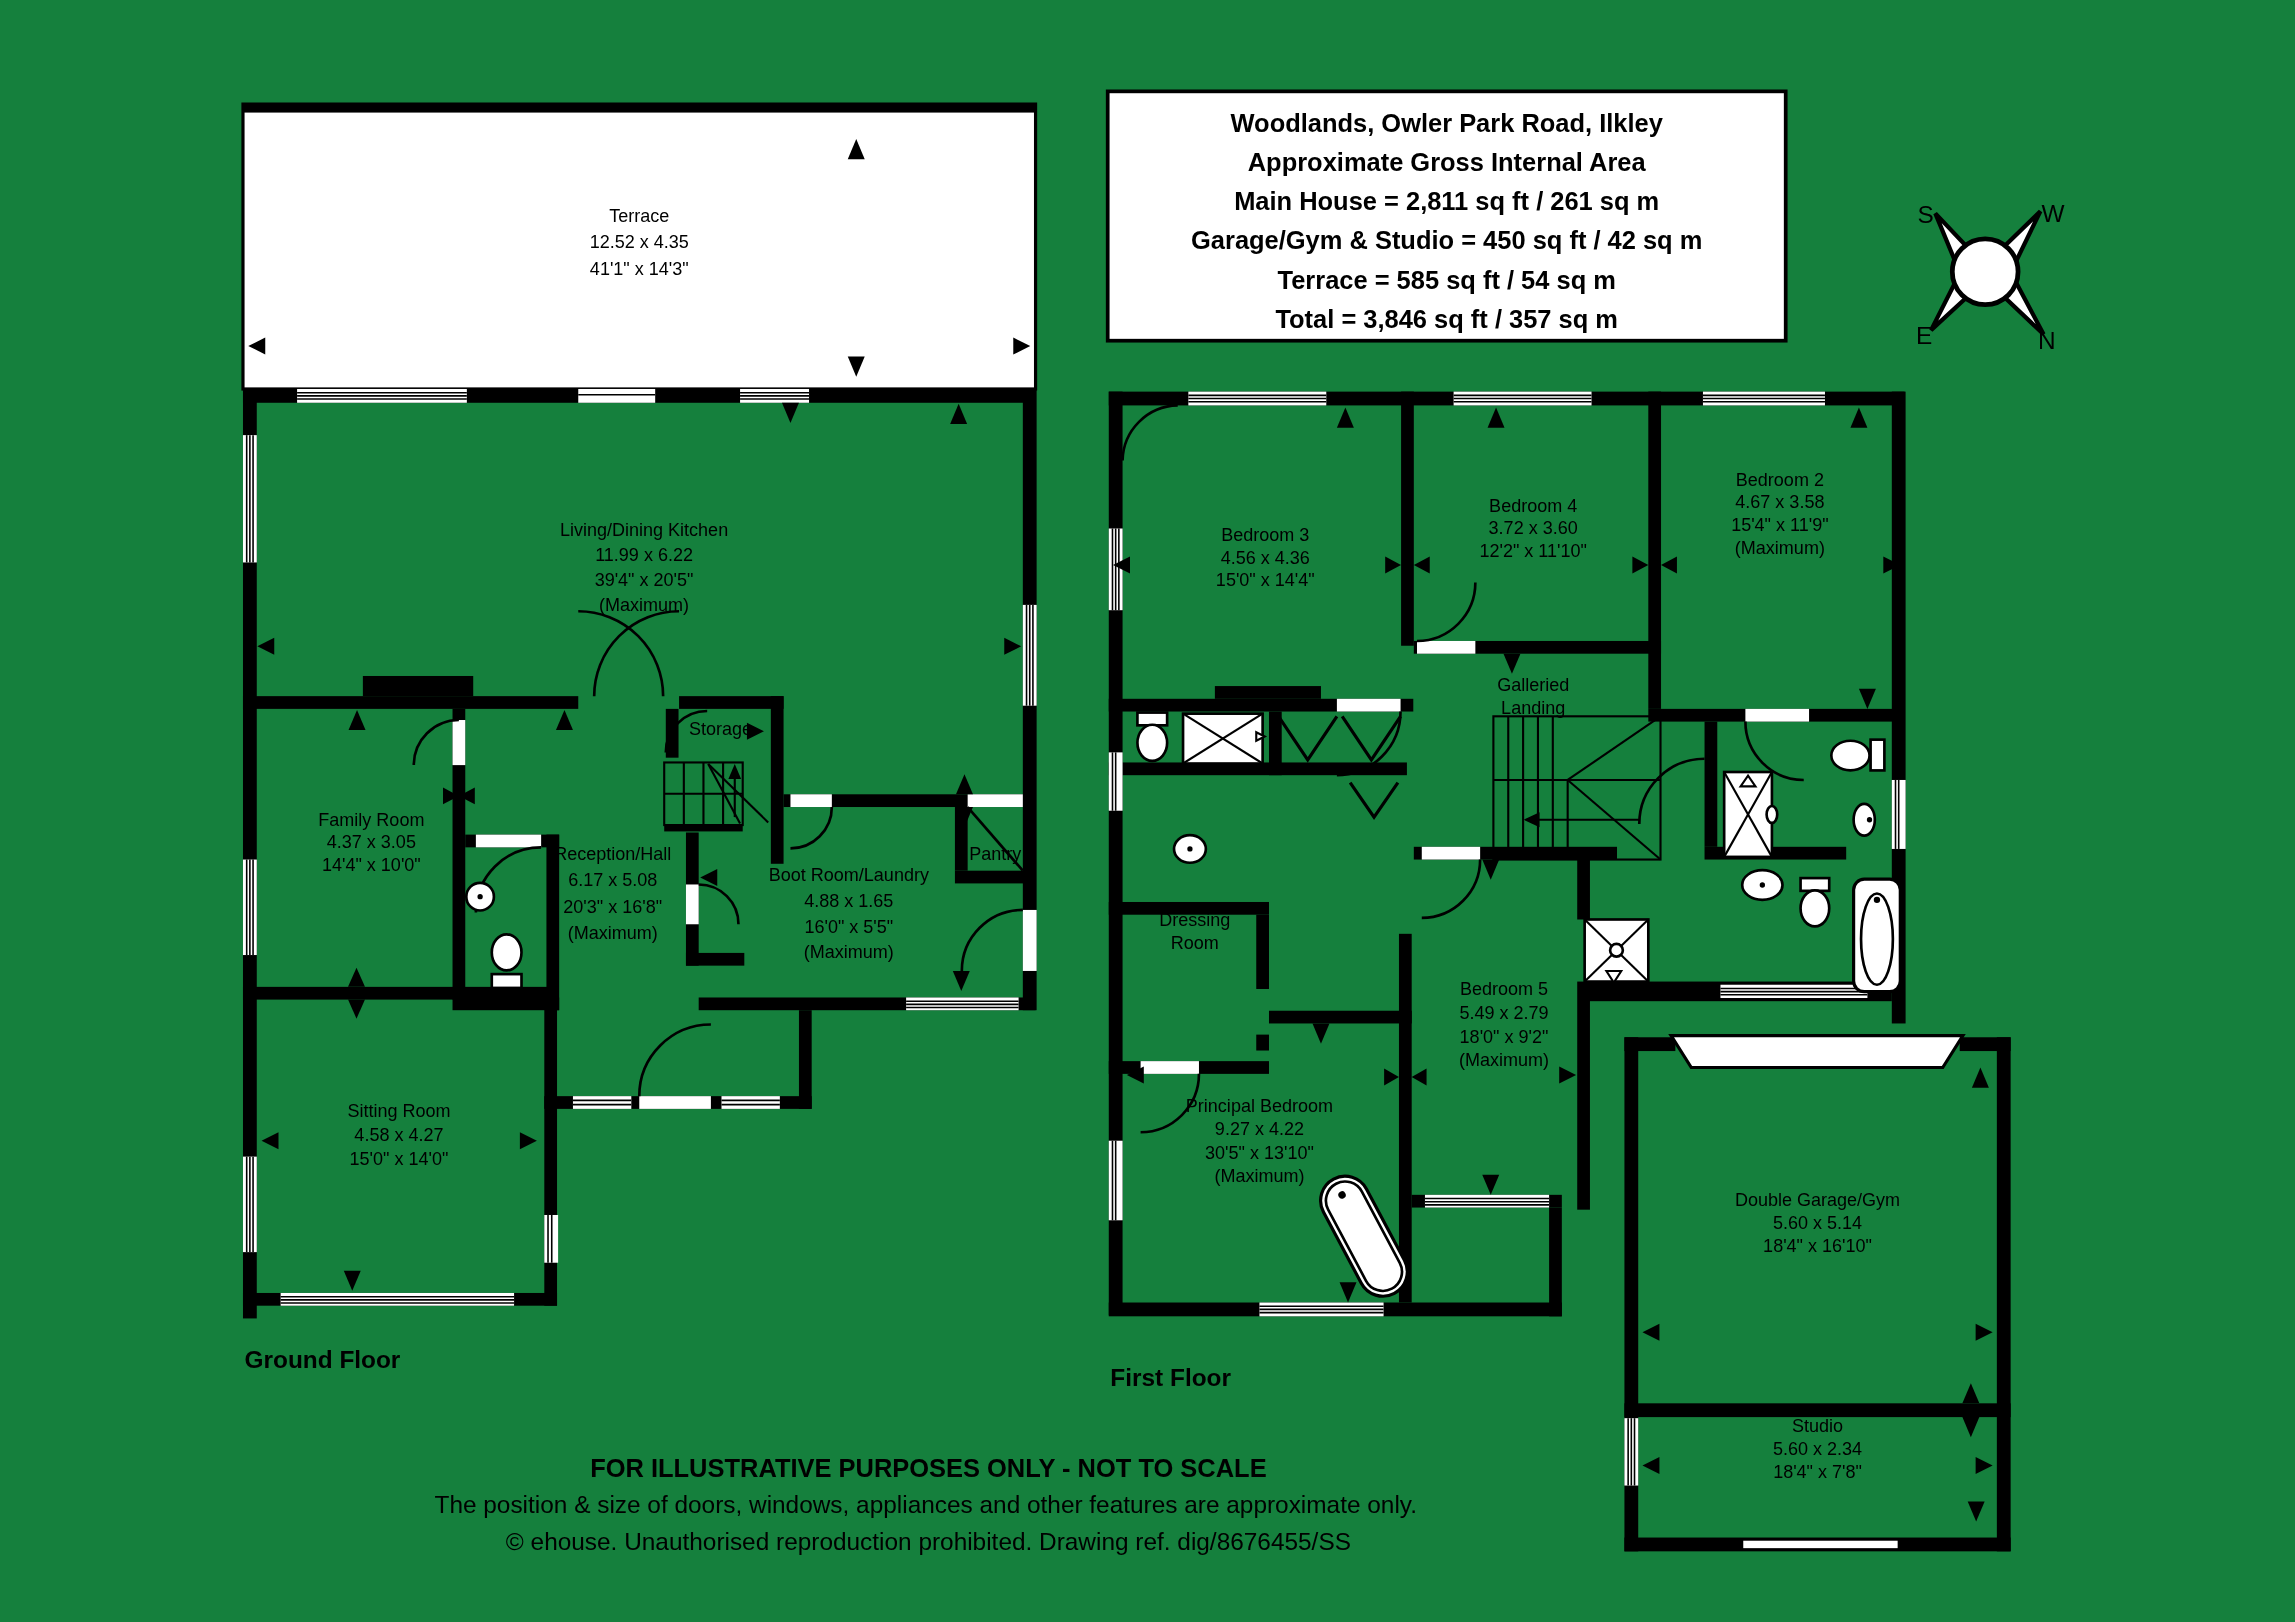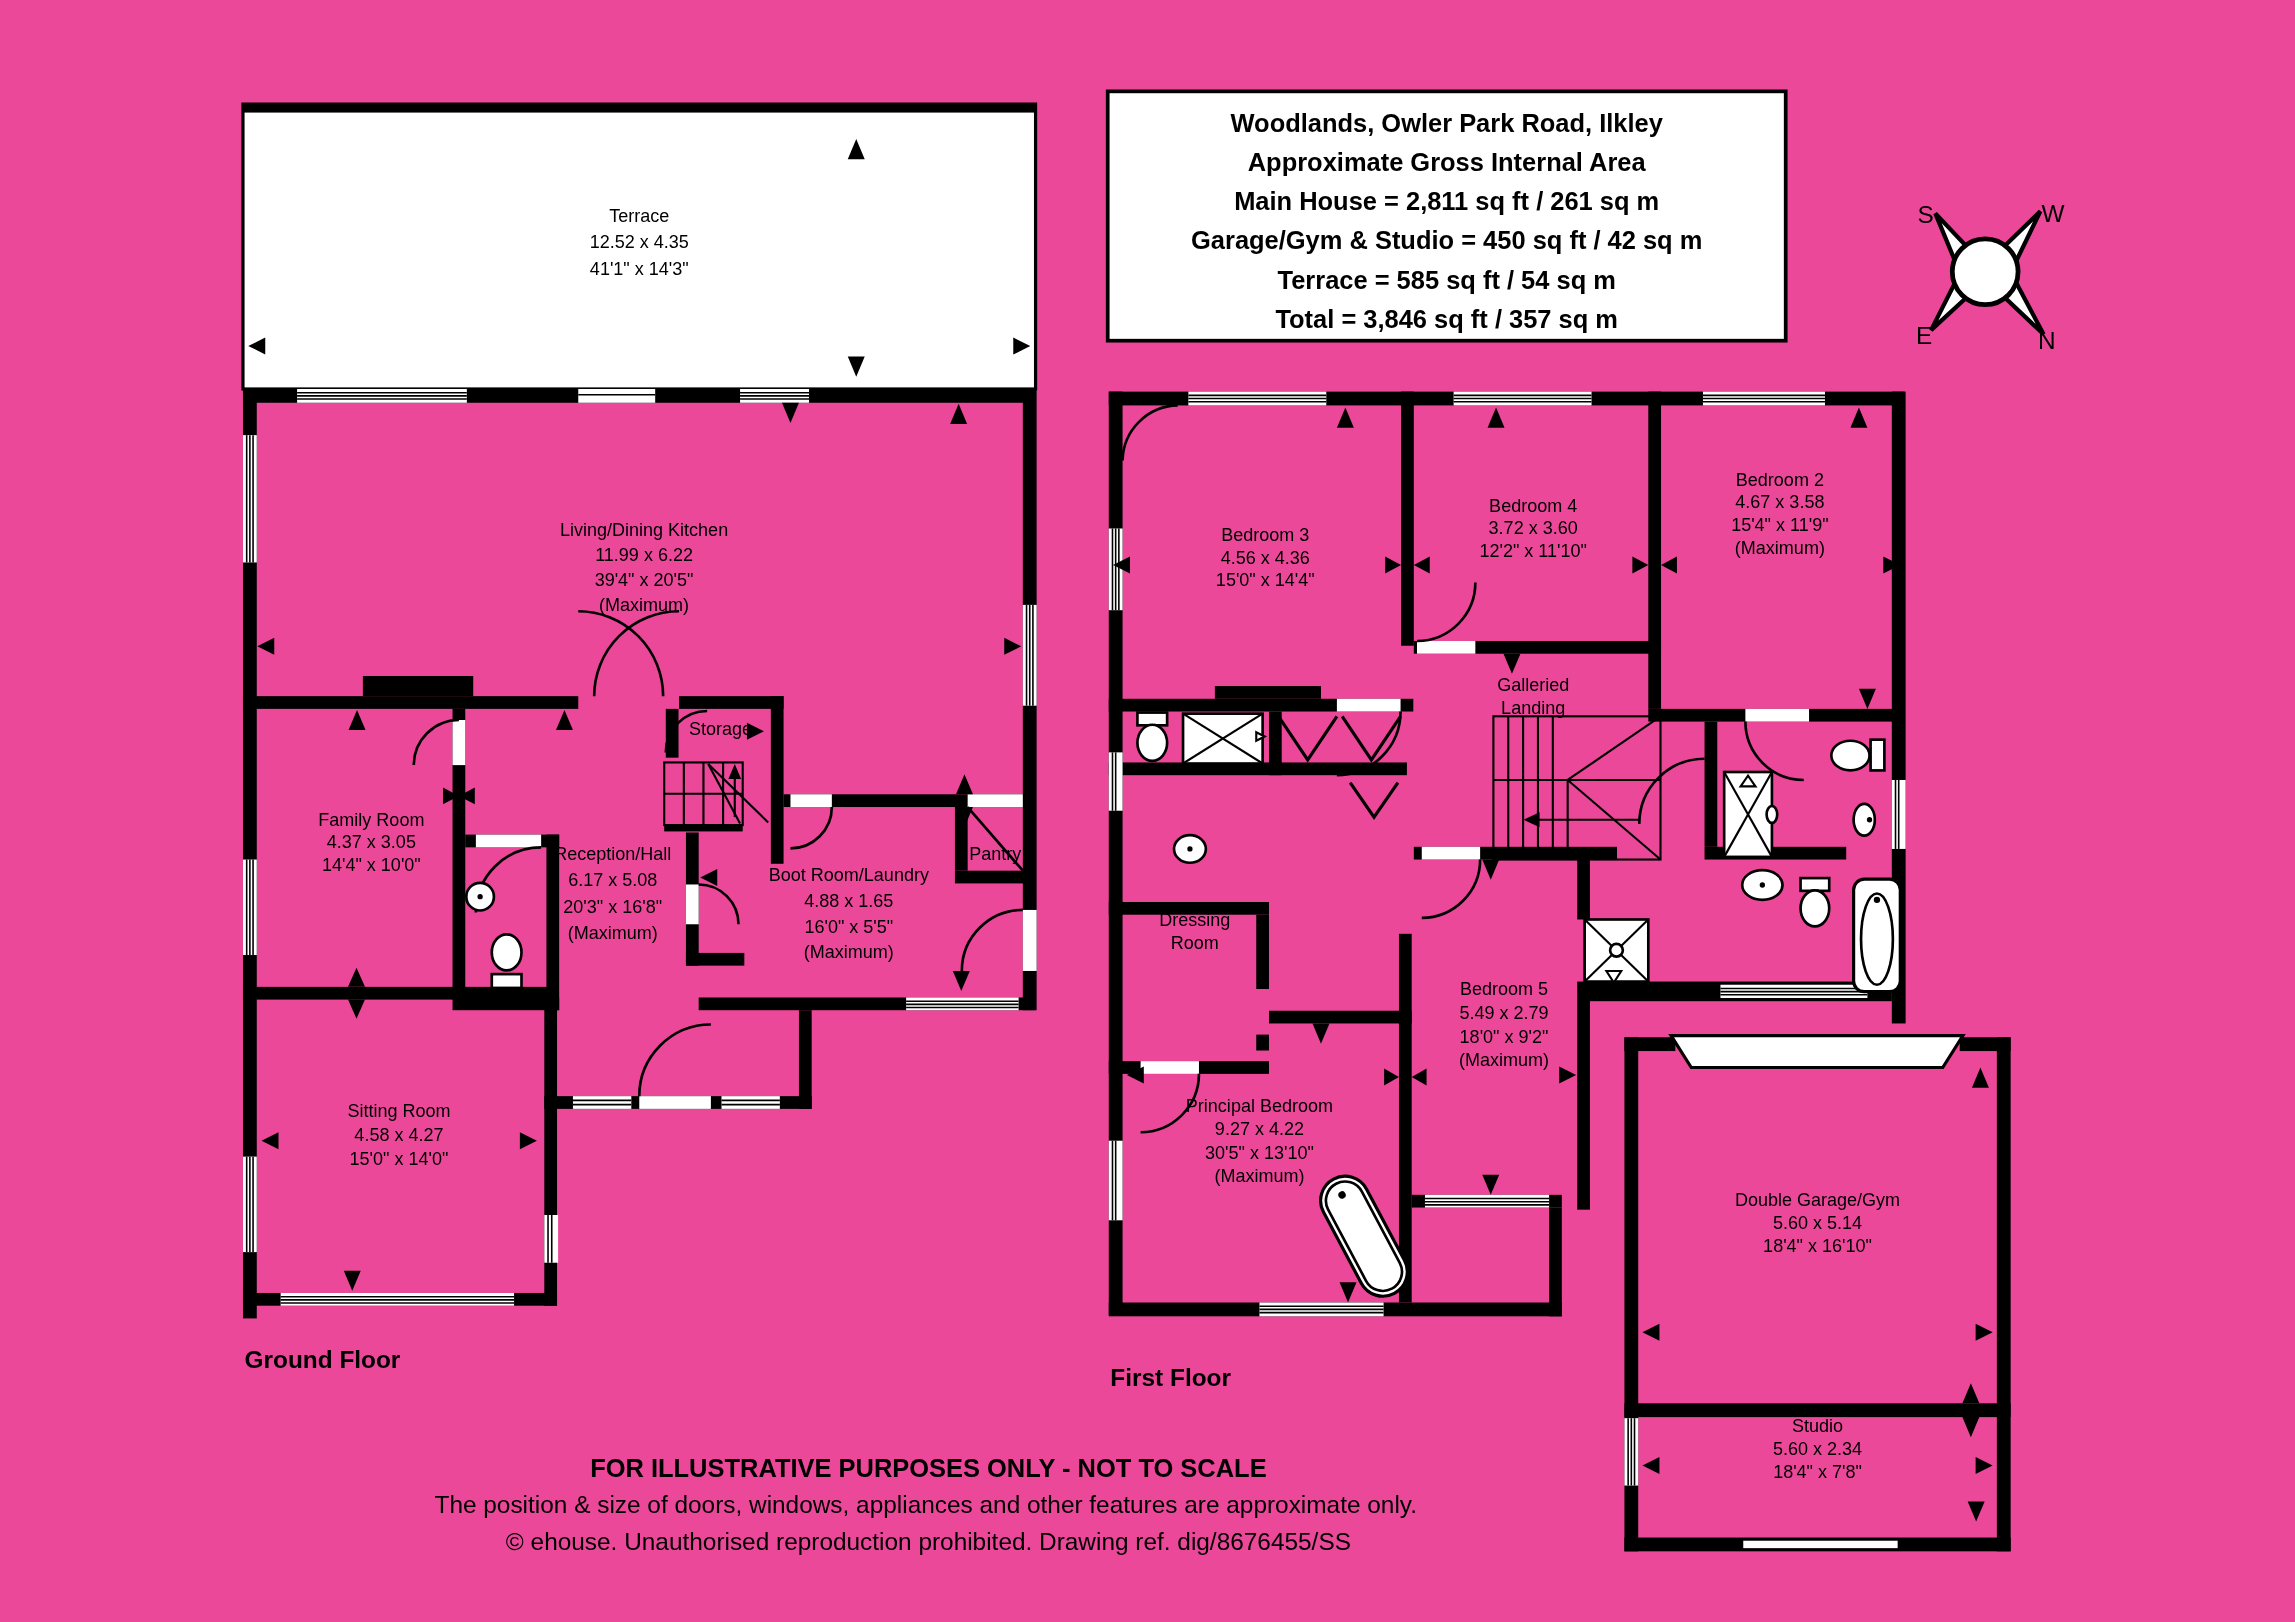--- a/index.html
+++ b/index.html
@@ -1,16 +1,16 @@
 <!DOCTYPE html>
 <html style="font-size:8.5px"><head>
 <meta charset="utf-8">
 <style>
   html,body{margin:0;padding:0;background:#ffffff;}
-  .page{position:relative;width:2295px;height:1622px;background:#ec4899;}
+  .page{position:relative;width:2295px;height:1622px;background:#15803d;}
   svg{display:block;}
   .wall{fill:#000;}
   .thin{fill:none;stroke:#000;stroke-width:6;}
   .thin4{fill:none;stroke:#000;stroke-width:4;}
   .glaze{stroke:#000;stroke-width:3;}
   .arc{fill:none;stroke:#000;stroke-width:5;}
   .fix{fill:#fff;stroke:#000;stroke-width:6;}
   .fix5{fill:#fff;stroke:#000;stroke-width:5;}
   .mk{fill:#000;}
   .roomlabel{font-family:"Liberation Sans",sans-serif;font-size:34px;fill:#000;text-anchor:middle;}

